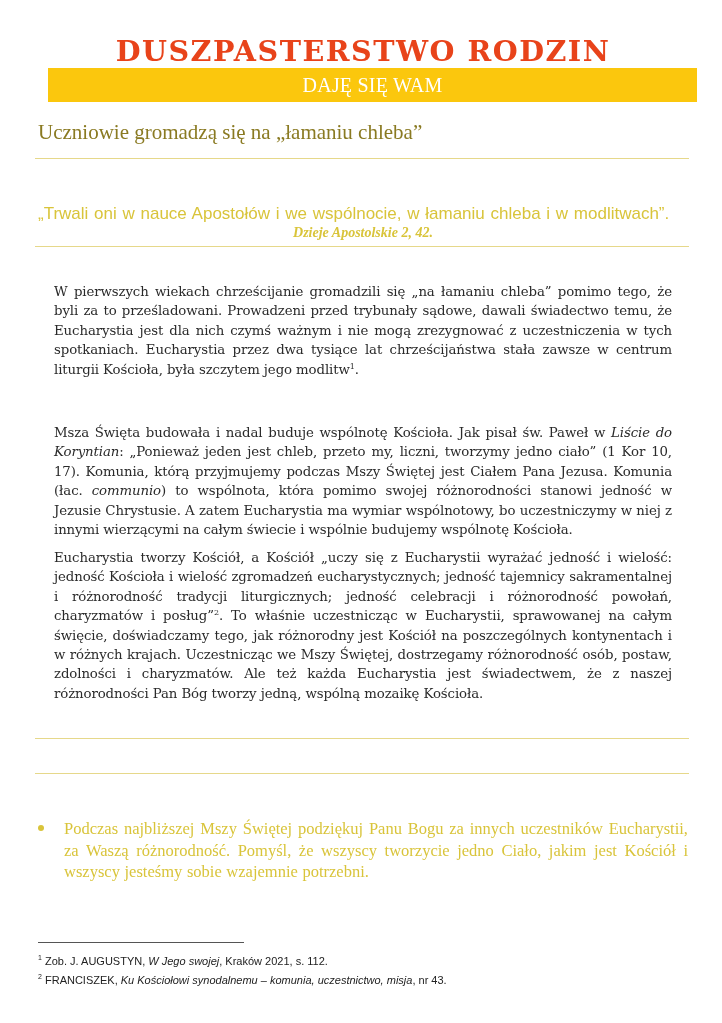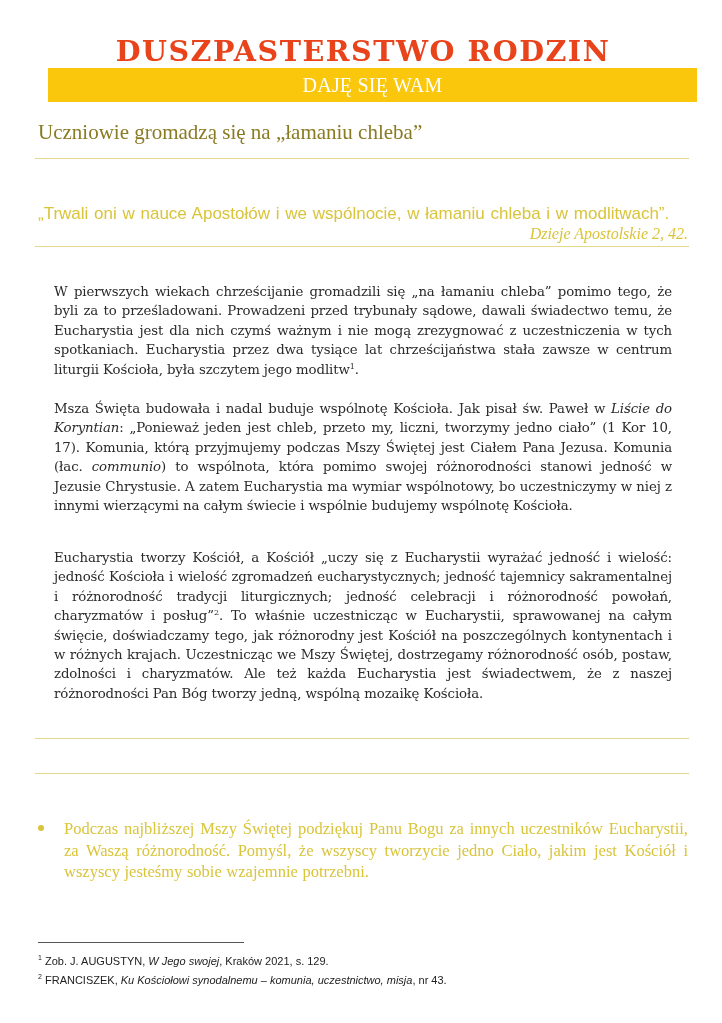--- a/index.html
+++ b/index.html
@@ -24,22 +24,22 @@
     color: #8a7a22; font-family: "Liberation Serif", serif; font-size: 21px; line-height: 26px;
   }
   .rule { position: absolute; left: 35px; width: 654px; height: 0; border-top: 1.5px solid #e6d88a; }
 
   .quote {
     position: absolute; left: 38px; top: 175px; width: 650px;
     color: #d9c43a; font-family: Liberation Sans, sans-serif; font-size: 17px; line-height: 22px;
     text-align: justify; text-align-last: left; word-spacing: 1px; margin-top: 28px;
   }
   .quote-src {
-    position: absolute; left: 38px; top: 225px; width: 650px; text-align: right;
-    color: #d9c43a; font-family: "Liberation Serif", serif; font-style: italic; font-size: 16px;
+    position: absolute; left: 38px; top: 225px; width: 650px; text-align: center;
+    color: #d9c43a; font-family: "Liberation Serif", serif; font-style: italic; font-size: 14px; font-weight: bold;
   }
 
   .body-text {
     position: absolute; left: 38px; width: 650px;
     color: #2a2a2a; font-family: "DejaVu Serif", serif; font-size: 13.3px; line-height: 19.4px;
     text-align: justify; letter-spacing: -0.1px;
   }
   .body-text p { margin: 16px; }
   .body-text sup { font-size: 8px; line-height: 0; }
 
@@ -76,37 +76,37 @@
 
   <div class="quote">„Trwali oni w nauce Apostołów i we wspólnocie, w łamaniu chleba i w modlitwach”.</div>
   <div class="quote-src">Dzieje Apostolskie 2, 42.</div>
 
   <div class="rule" style="top:246px"></div>
 
   <div class="body-text" style="top:266px">
     <p><span>W pierwszych wiekach chrześcijanie gromadzili się „na łamaniu chleba” pomimo tego, że byli za to prześladowani. Prowadzeni przed trybunały sądowe, dawali świadectwo temu, że Eucharystia jest dla nich czymś ważnym i nie mogą zrezygnować z uczestniczenia w tych spotkaniach. Eucharystia przez dwa tysiące lat chrześcijaństwa stała zawsze w centrum liturgii Kościoła, była szczytem jego modlitw</span><sup>1</sup><span>.</span></p>
   </div>
 
-  <div class="body-text" style="top:383px">
+  <div class="body-text" style="top:407px">
     <p><span>Msza Święta budowała i nadal buduje wspólnotę Kościoła. Jak pisał św. Paweł w </span><i>Liście do Koryntian</i><span>: „Ponieważ jeden jest chleb, przeto my, liczni, tworzymy jedno ciało” (1 Kor 10, 17). Komunia, którą przyjmujemy podczas Mszy Świętej jest Ciałem Pana Jezusa. Komunia (łac. </span><i>communio</i><span>) to wspólnota, która pomimo swojej różnorodności stanowi jedność w Jezusie Chrystusie. A zatem Eucharystia ma wymiar wspólnotowy, bo uczestniczymy w niej z innymi wierzącymi na całym świecie i wspólnie budujemy wspólnotę Kościoła.</span></p>
   </div>
 
   <div class="body-text" style="top:532px">
     <p><span>Eucharystia tworzy Kościół, a Kościół „uczy się z Eucharystii wyrażać jedność i wielość: jedność Kościoła i wielość zgromadzeń eucharystycznych; jedność tajemnicy sakramentalnej i różnorodność tradycji liturgicznych; jedność celebracji i różnorodność powołań, charyzmatów i posług”</span><sup>2</sup><span>. To właśnie uczestnicząc w Eucharystii, sprawowanej na całym święcie, doświadczamy tego, jak różnorodny jest Kościół na poszczególnych kontynentach i w różnych krajach. Uczestnicząc we Mszy Świętej, dostrzegamy różnorodność osób, postaw, zdolności i charyzmatów. Ale też każda Eucharystia jest świadectwem, że z naszej różnorodności Pan Bóg tworzy jedną, wspólną mozaikę Kościoła.</span></p>
   </div>
 
   <div class="rule" style="top:738px"></div>
   <div class="rule" style="top:773px"></div>
 
   <div class="task">
     <div style="position:relative">
       <span class="task-bullet"></span>
       <div class="task-text">Podczas najbliższej Mszy Świętej podziękuj Panu Bogu za innych uczestników Eucharystii, za Waszą różnorodność. Pomyśl, że wszyscy tworzycie jedno Ciało, jakim jest Kościół i wszyscy jesteśmy sobie wzajemnie potrzebni.</div>
     </div>
   </div>
 
   <div class="fn-rule"></div>
   <div class="footnotes">
-    <div><sup>1</sup> <span>Zob. J. AUGUSTYN, </span><i>W Jego swojej</i><span>, Kraków 2021, s. 129.</span></div>
+    <div><sup>1</sup> <span>Zob. J. AUGUSTYN, </span><i>W Jego swojej</i><span>, Kraków 2021, s. 112.</span></div>
     <div><sup>2</sup> <span>FRANCISZEK, </span><i>Ku Kościołowi synodalnemu – komunia, uczestnictwo, misja</i><span>, nr 43.</span></div>
   </div>
 
 </div>
 
 </body></html>

